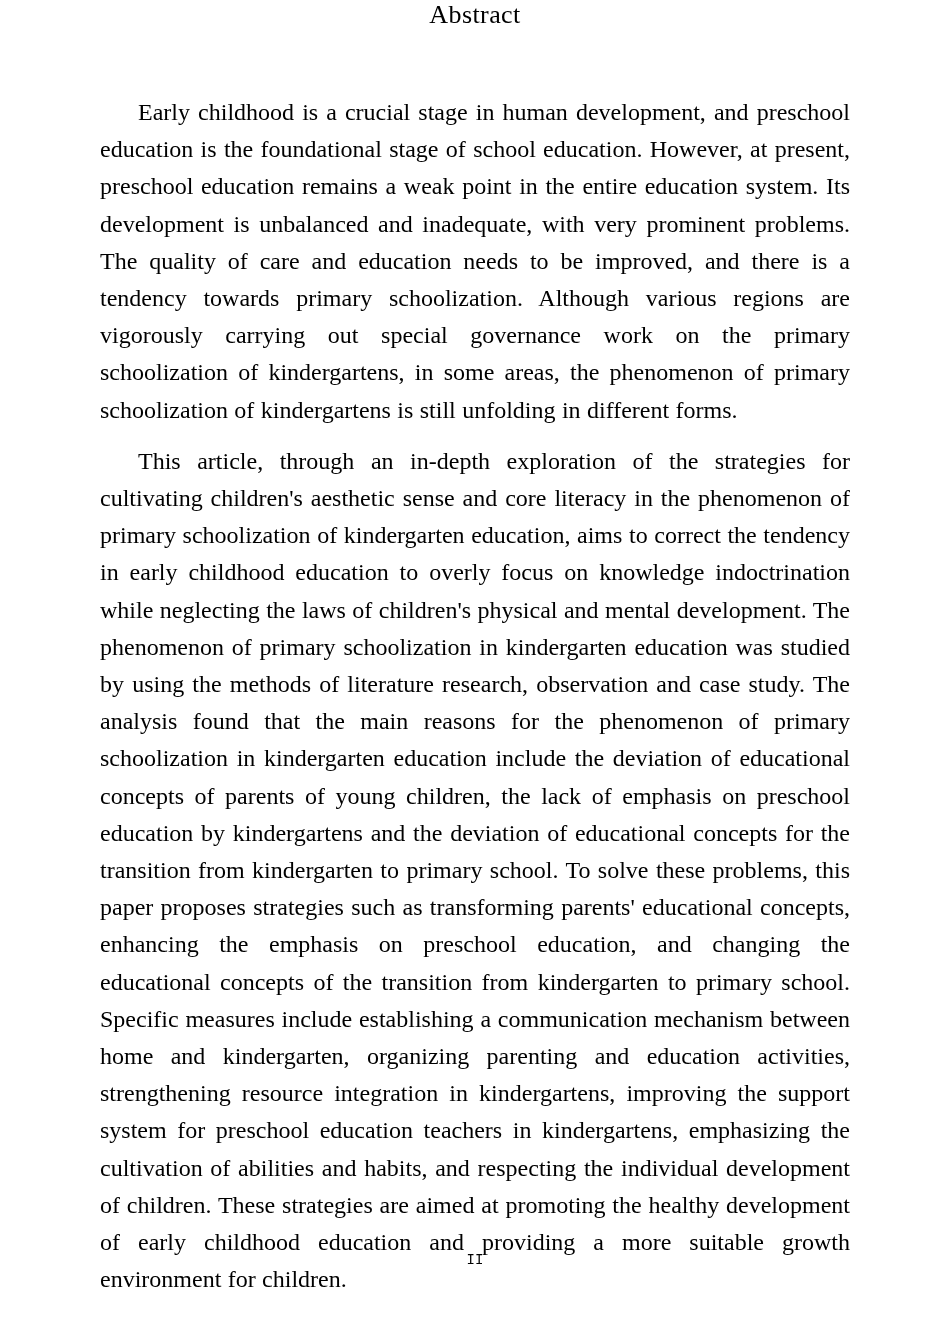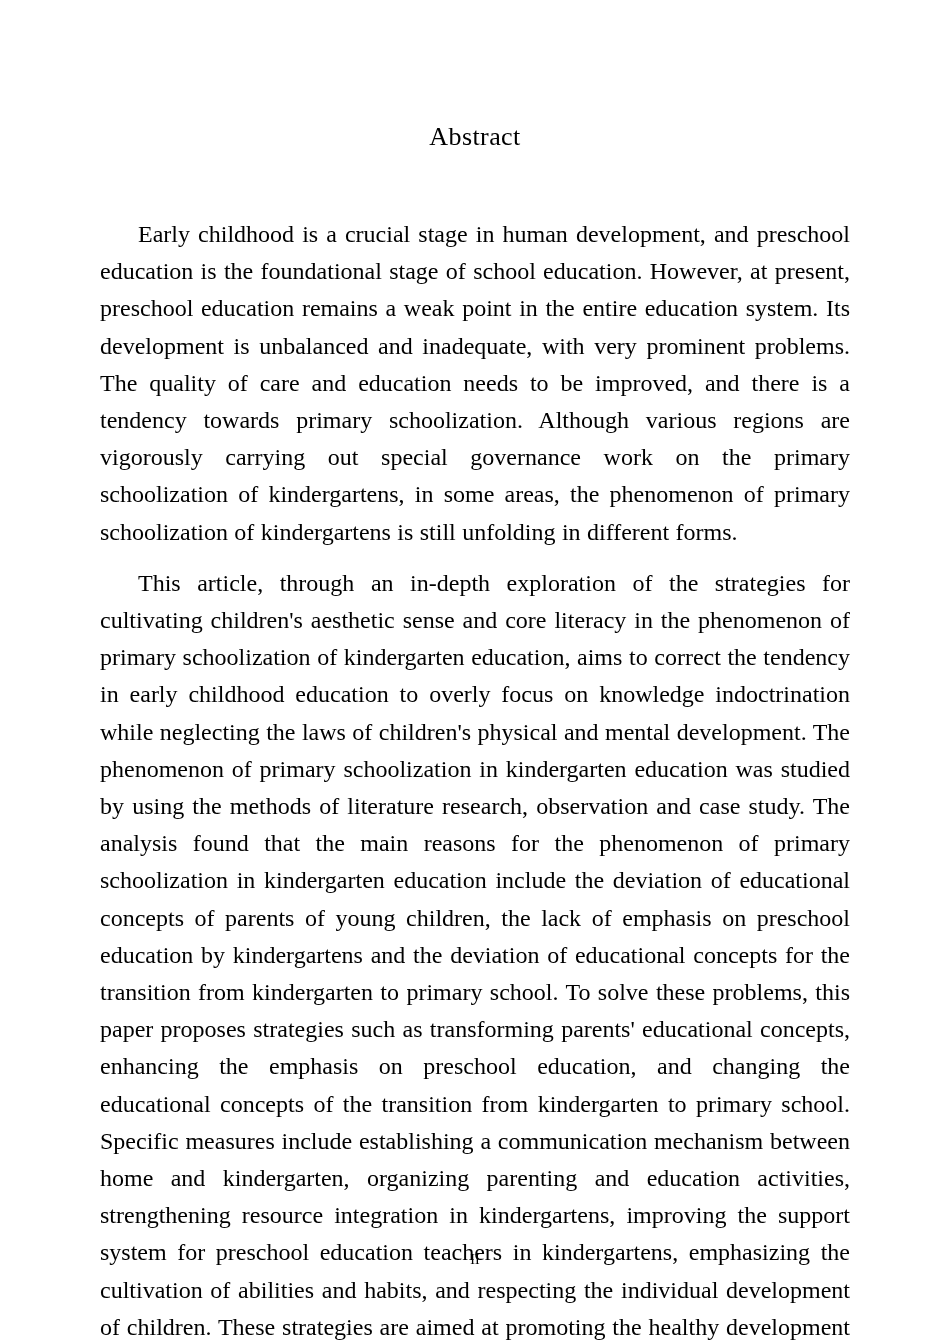--- a/index.html
+++ b/index.html
@@ -20,21 +20,20 @@
     width: 950px;
     height: 1344px;
     box-sizing: border-box;
     padding: 0 100px;
   }
   .doc-title {
     text-align: center;
     font-size: 26px;
     font-weight: normal;
     margin: 0;
-    padding-top: 122px;
     letter-spacing: 0.4px;
     font-family: "Liberation Serif", "DejaVu Serif", serif;
   }
   .body-block {
     margin-top: 64px;
   }
   p.para {
     margin: 0 0 0 0;
     font-size: 24px;
     line-height: 37.2px;
@@ -47,21 +46,21 @@
   p.para + p.para {
     margin-top: 14px;
   }
   .page-number {
     position: absolute;
     left: 0;
     right: 0;
     bottom: 76px;
     text-align: center;
     font-size: 14px;
-    font-family: Liberation Serif, serif;
+    font-family: Liberation Mono, monospace;
   }
 </style>
 </head>
 <body>
 
 <div class="page">
 
   <h1 class="doc-title">Abstract</h1>
 
   <div class="body-block">

